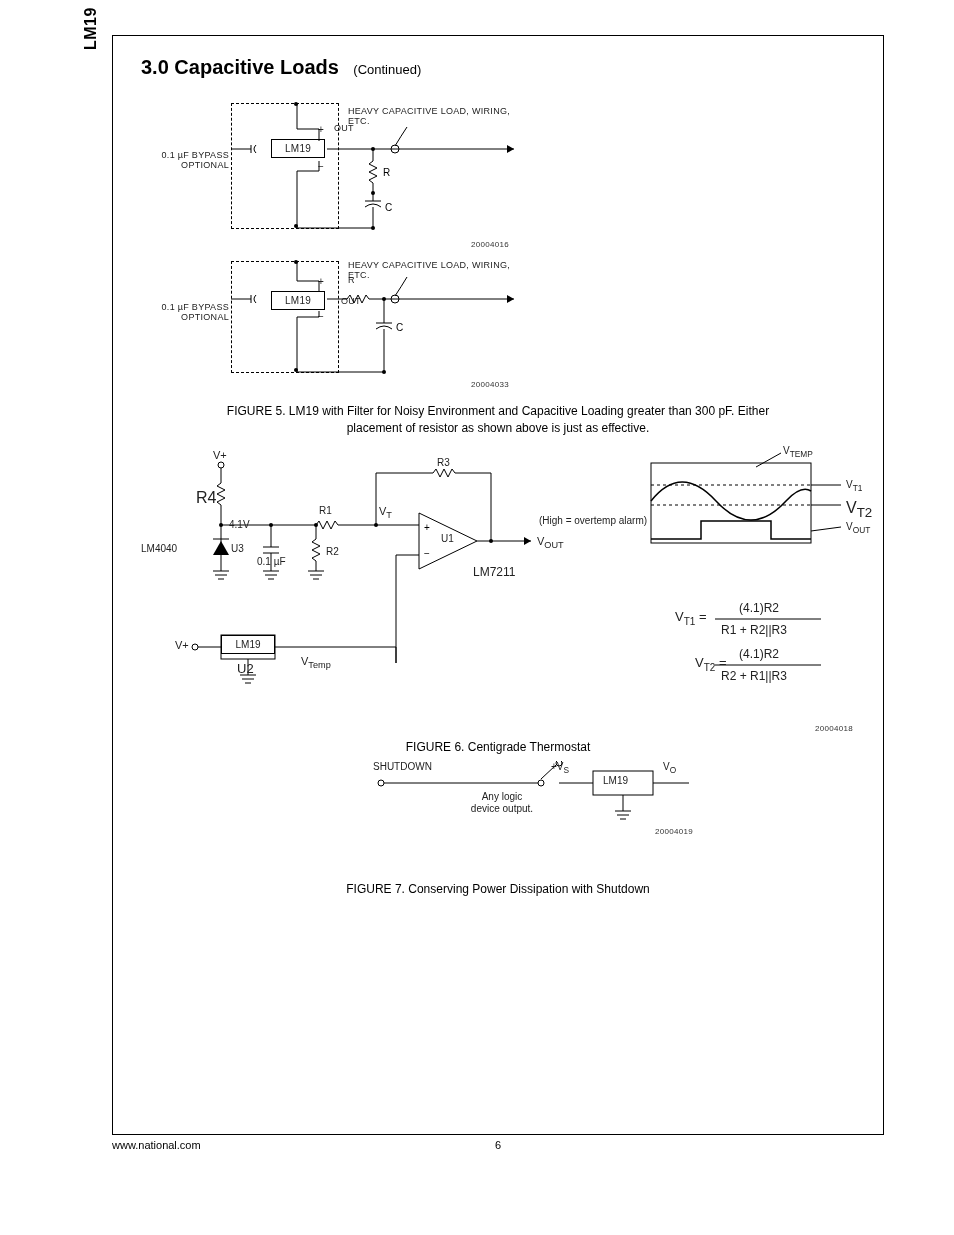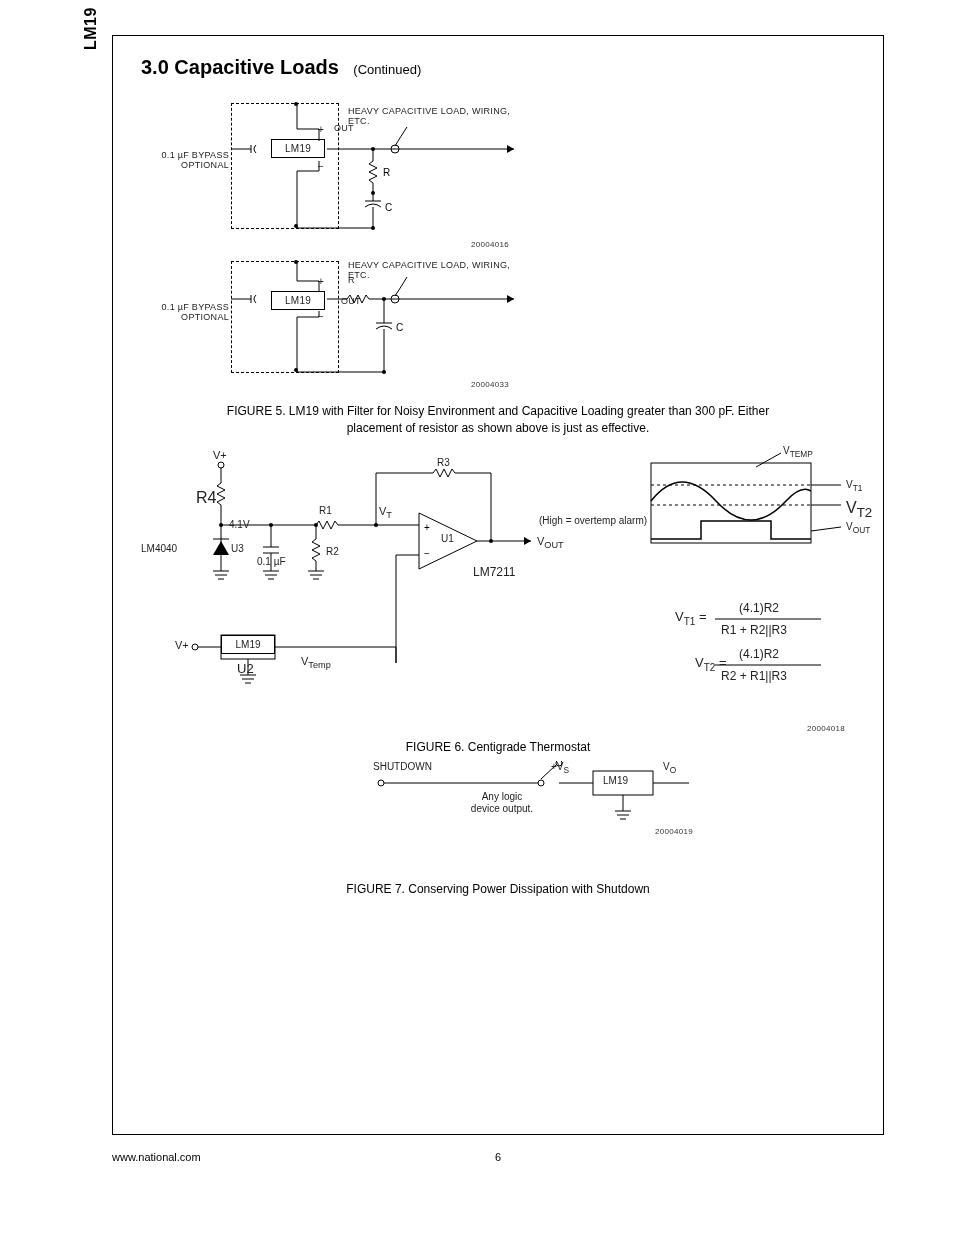--- a/index.html
+++ b/index.html
@@ -135,20 +135,21 @@
   }
   .footer {
     position: absolute;
     left: 112px;
     right: 70px;
     bottom: 72px;
     display: flex;
     justify-content: space-between;
     font-size: 11px;
     color: #000;
+    flex-direction: column;
   }
   .footer .center {
     position: absolute;
     left: 0; right: 0;
     text-align: center;
   }
   .dot {
     position: absolute;
     width: 4px; height: 4px;
     background: #000;
@@ -412,21 +413,21 @@
     </div>
     <div style="position:absolute;left:598px;top:158px;font-size:12px;">(4.1)R2</div>
     <div style="position:absolute;left:580px;top:180px;font-size:12px;">R1 + R2||R3</div>
 
     <div style="position:absolute;left:534px;top:212px;font-size:13px;margin-left:20px;">
       <span>V</span><sub style="font-size:10px;">T2</sub><span> =</span>
     </div>
     <div style="position:absolute;left:598px;top:204px;font-size:12px;">(4.1)R2</div>
     <div style="position:absolute;left:580px;top:226px;font-size:12px;">R2 + R1||R3</div>
 
-    <div class="small-num" style="position:absolute;right:8px;bottom:0;text-align:center;">20004018</div>
+    <div class="small-num" style="position:absolute;right:0;bottom:0;text-align:center;">20004018</div>
   </div>
 
   <div class="fig-caption" style="margin-top:6px;">FIGURE 6. Centigrade Thermostat</div>
 
   <div class="fig7-area">
     <svg class="abs" width="740" height="110" style="left:0;top:0;">
       <circle cx="240" cy="22" r="3" fill="#fff" stroke="#000"></circle>
       <line x1="243" y1="22" x2="400" y2="22" stroke="#000"></line>
       <circle cx="400" cy="22" r="3" fill="#fff" stroke="#000"></circle>
       <line x1="400" y1="18" x2="415" y2="4" stroke="#000"></line>

